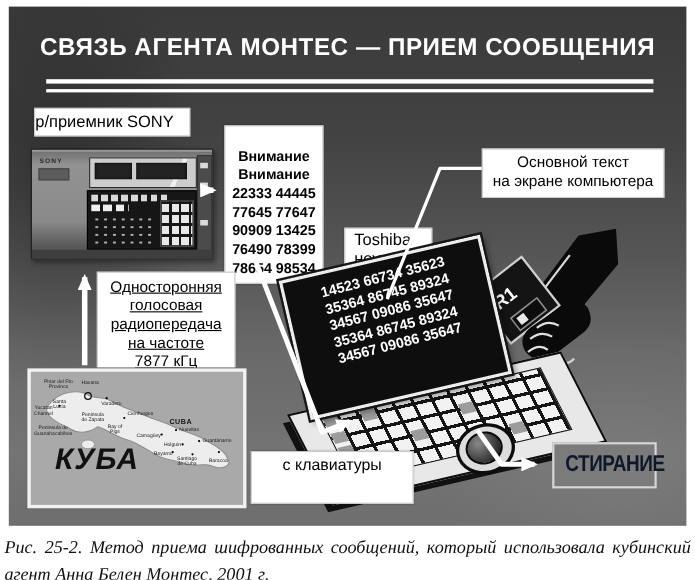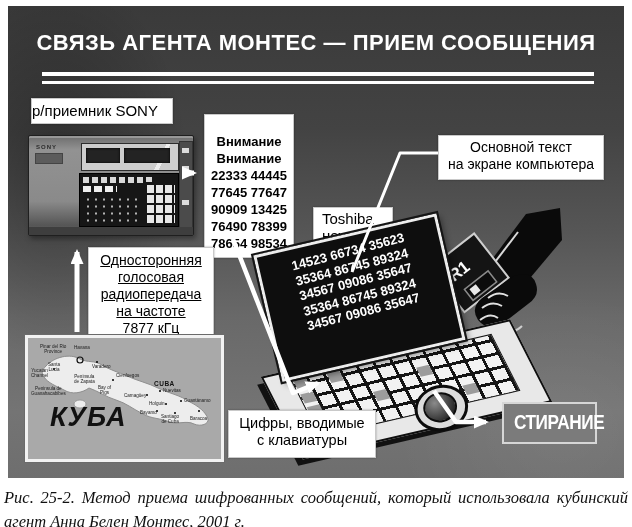--- a/index.html
+++ b/index.html
@@ -55,21 +55,21 @@
   #kbd{left:24px;top:8px;width:204px;height:60px;background:#f2f2f2;border:1px solid #141414;
     background-image:repeating-linear-gradient(90deg,rgba(0,0,0,0) 0 14px,#151515 14px 17px),
                      repeating-linear-gradient(0deg,rgba(0,0,0,0) 0 11px,#151515 11px 14px);}
   #kbd-gray{left:1px;top:1px;width:13px;height:10px;background:#9c9c9c;
     box-shadow:0 14px #9c9c9c,0 28px #9c9c9c,17px 42px #9c9c9c,34px 0 #9c9c9c,68px 28px #9c9c9c,119px 14px #9c9c9c,153px 42px #9c9c9c;}
   #ball-ring{left:152px;top:168px;width:48px;height:40px;background:#dcdcdc;border:3px solid #0c0c0c;border-radius:50%;}
   #ball{left:6px;top:4px;width:30px;height:26px;border-radius:50%;border:2px solid #0c0c0c;
     background:radial-gradient(circle at 35% 30%,#8a8a8a,#2a2a2a 75%);}
   
   #erase{left:494px;top:396px;width:91px;height:38px;background:#7b7b7b;border:2px solid #d6d6d6;
-    color:#ffffff;font-weight:bold;font-size:21px;line-height:36px;text-align:center;}
+    color:#0f172a;font-weight:bold;font-size:21px;line-height:36px;text-align:center;}
   #erase span{display:inline-block;transform:scaleX(.82);letter-spacing:-.5px;}
   
   #map{left:17px;top:329px;width:193px;height:121px;border:3px solid #f2f2f2;background:#a9a9a9;
     box-shadow:0 0 0 1px #6b6b6b;overflow:hidden;}
   #map .plabel{position:absolute;color:#1c1c1c;font-size:4.6px;line-height:5px;white-space:pre;text-align:center;}
   #map .dot{position:absolute;width:2.4px;height:2.4px;background:#000;border-radius:50%;}
   #kuba{left:22px;top:64px;font-size:27px;font-weight:bold;font-style:italic;color:#111;letter-spacing:1px;}
   #cuba-small{left:126px;top:42px;font-size:6.5px;font-weight:bold;color:#111;letter-spacing:.5px;}
   #caption{left:4px;top:486px;width:624px;color:#111;font-family:"Liberation Serif",serif;
     font-style:italic;font-size:16.5px;line-height:1.48;text-align:justify;}
@@ -209,21 +209,20 @@
     <span class="plabel" style="left:156px;top:60px;">Guantánamo</span>
     <span class="plabel" style="left:133px;top:76px;">Santiago
 de Cuba</span>
     <span class="plabel" style="left:162px;top:78px;">Baracoa</span>
     <span class="plabel" style="left:112px;top:72px;">Bayamo</span>
     <span id="cuba-small" class="abs">CUBA</span>
     <span id="kuba" class="abs">КУБА</span>
   </div>
 
   <div class="abs wbox" style="left:220px;top:404px;width:146px;height:42px;padding-top:4px;">
-    <div class="cline" style="font-size:14.5px;">Цифры, вводимые</div>
     <div class="cline" style="font-size:14.5px;">с клавиатуры</div>
   </div>
 
   <div id="erase" class="abs">
     <span>СТИРАНИЕ</span>
   </div>
 
   <svg id="arrows" class="abs">
     <defs>
       <marker id="ah" markerUnits="userSpaceOnUse" markerWidth="15" markerHeight="13" refX="12" refY="6.5" orient="auto">

